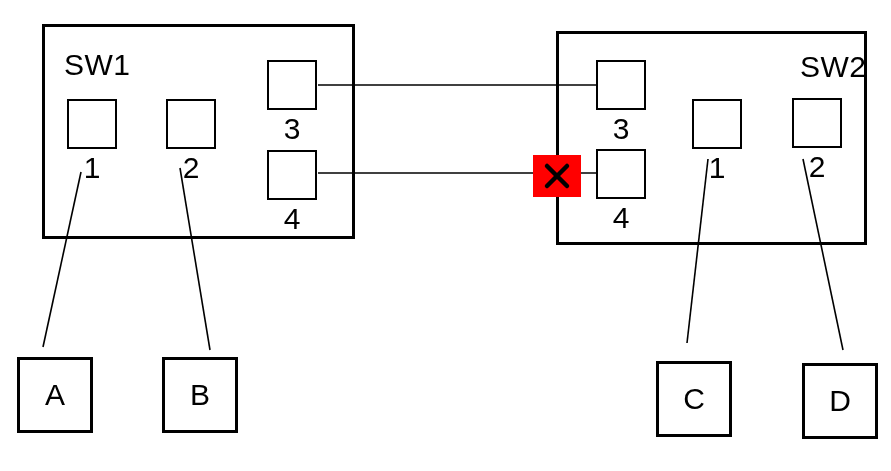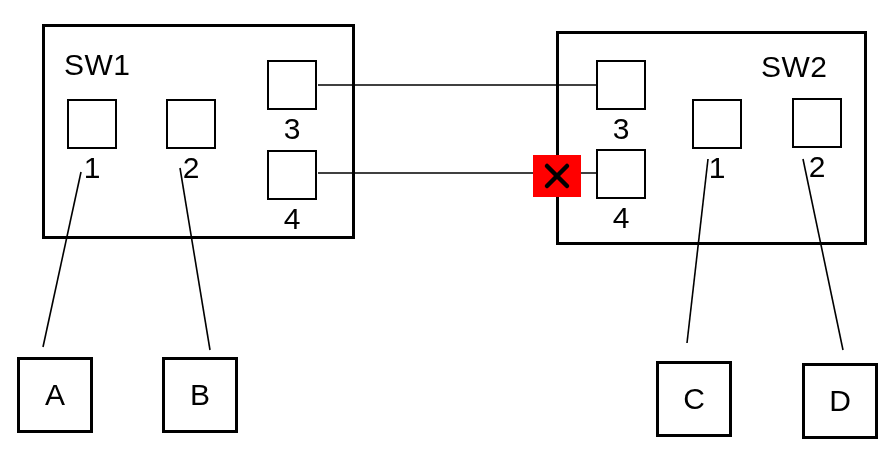--- a/index.html
+++ b/index.html
@@ -34,21 +34,21 @@
   .sw2 { left: 556px; top: 31px; width: 311px; height: 214px; }
   .switch-name {
     position: absolute;
     font-size: 30px;
     line-height: 30px;
     letter-spacing: 0.5px;
     z-index: 2;
     white-space: nowrap;
   }
   .sw1-name { left: 64px; top: 50px; }
-  .sw2-name { left: 761px; top: 52px; }
+  .sw2-name { left: 800px; top: 52px; }
   .port {
     position: absolute;
     width: 50px;
     display: flex;
     flex-direction: column;
     align-items: center;
     z-index: 2;
   }
   .port-box {
     width: 50px; height: 50px;

